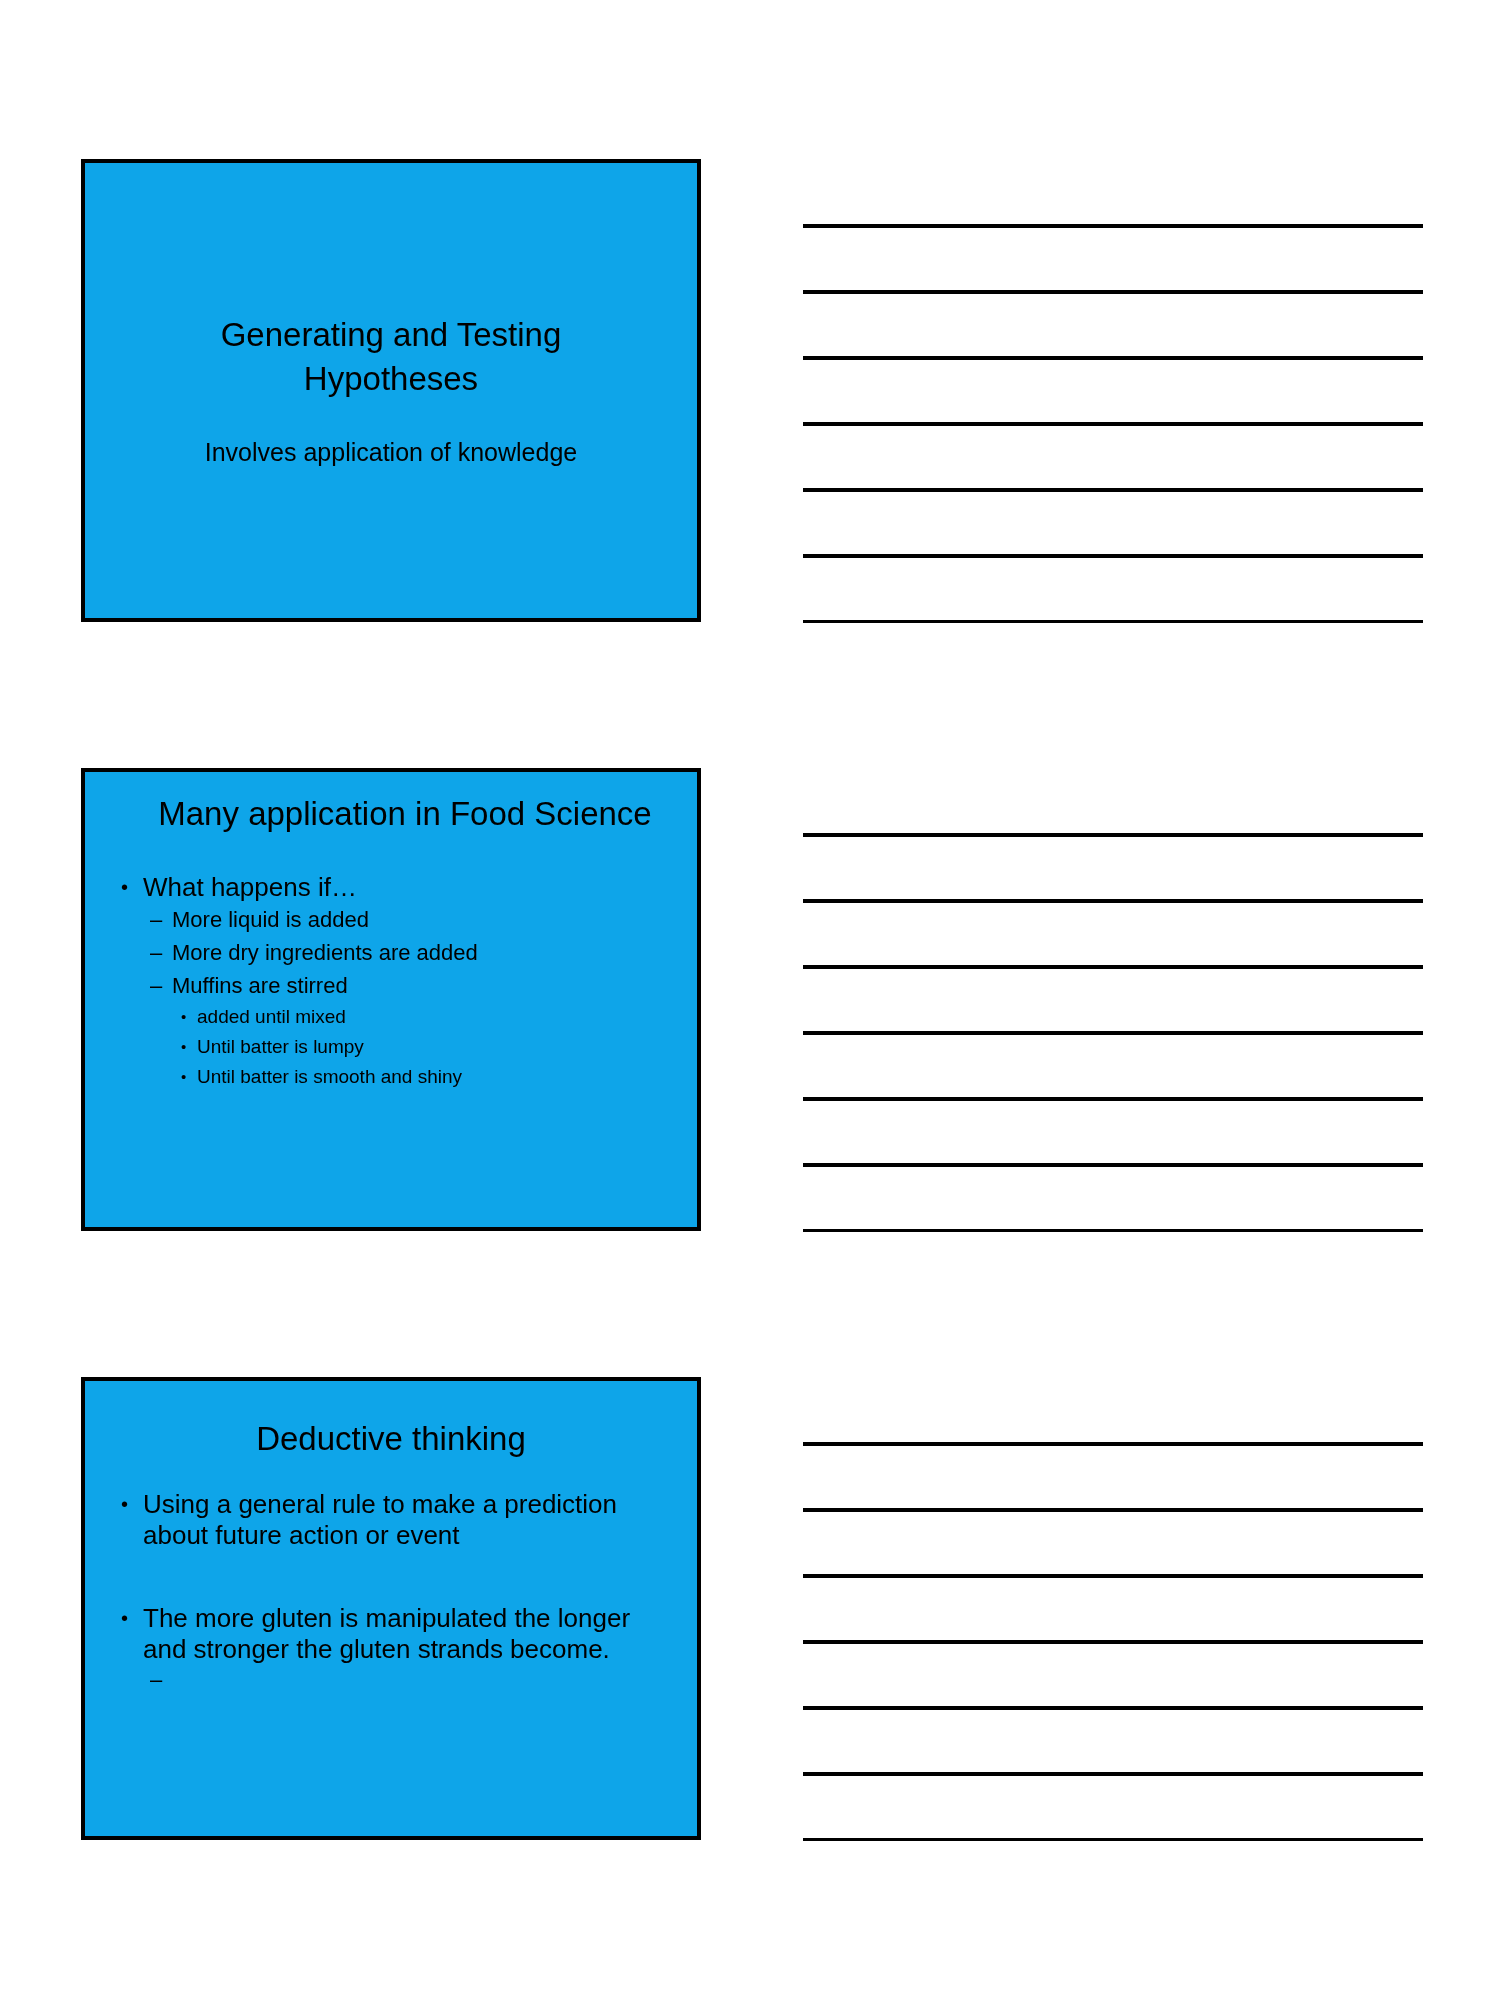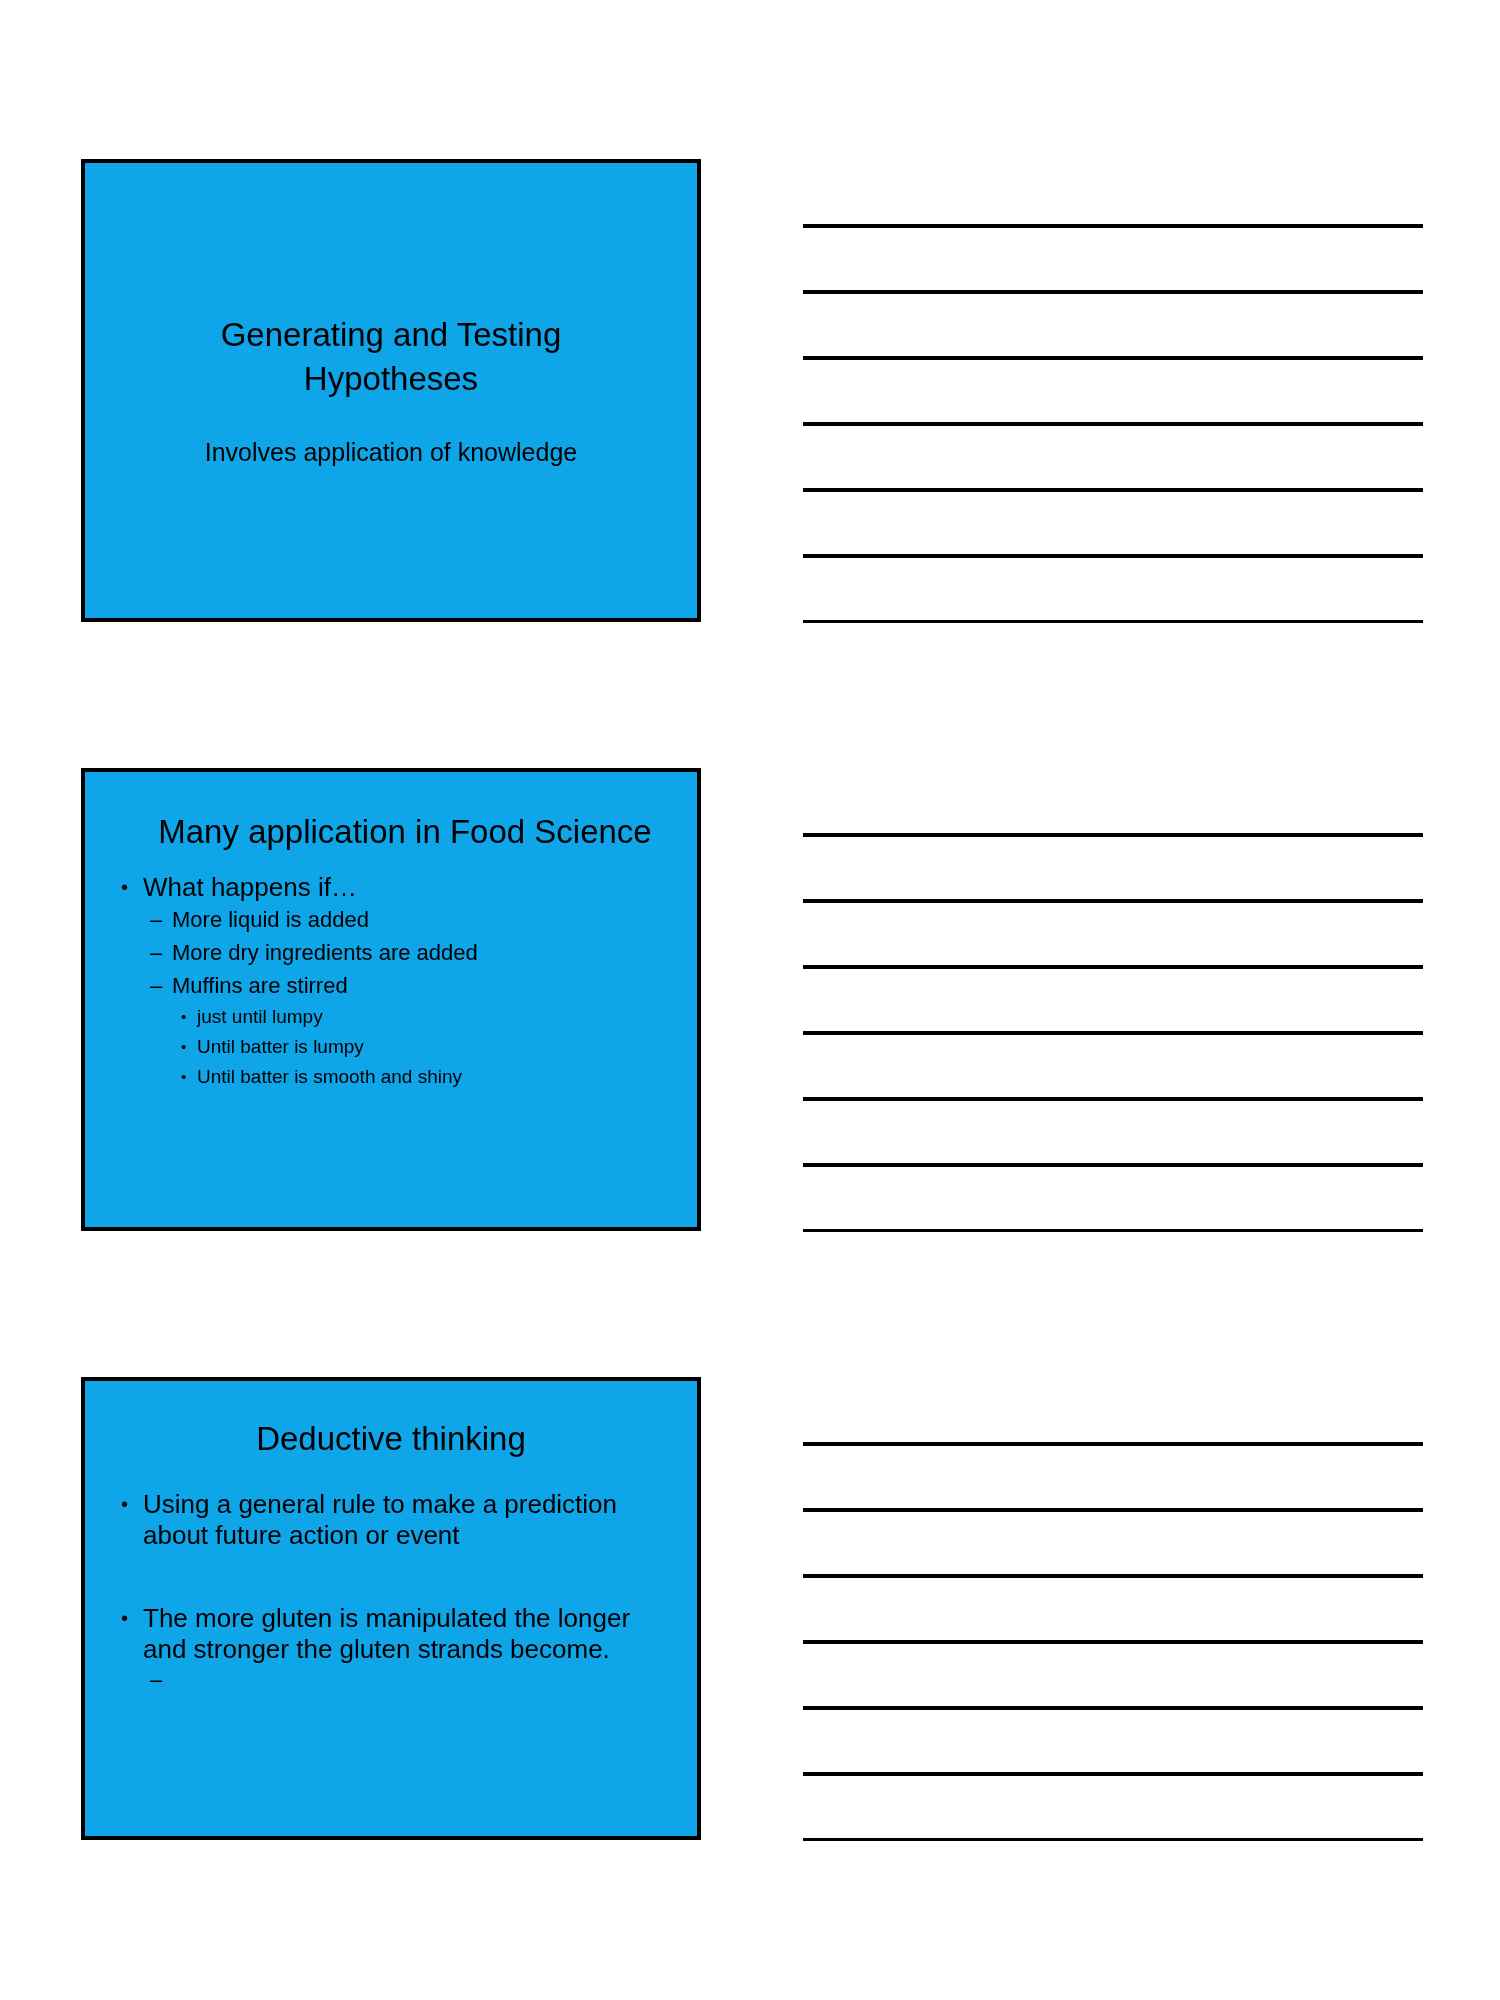--- a/index.html
+++ b/index.html
@@ -52,21 +52,21 @@
     .slide-title {
       position: absolute;
       left: 0;
       right: 0;
       text-align: center;
       font-size: 33px;
       line-height: 40px;
       font-weight: normal;
       margin: 0;
     }
-    .slide-2 .slide-title { top: 40px; margin-left: 28px; }
+    .slide-2 .slide-title { top: 22px; margin-left: 28px; }
     .slide-3 .slide-title { top: 38px; }
 
     .bullets {
       position: absolute;
       left: 0;
       right: 0;
       list-style: none;
       margin: 0;
       padding: 0;
     }
@@ -168,21 +168,21 @@
     <li class="b2">
       <span class="mark">–</span>
       <span>More dry ingredients are added</span>
     </li>
     <li class="b2">
       <span class="mark">–</span>
       <span>Muffins are stirred</span>
     </li>
     <li class="b3">
       <span class="mark">•</span>
-      <span>just until lumpy</span>
+      <span>added until mixed</span>
     </li>
     <li class="b3">
       <span class="mark">•</span>
       <span>Until batter is lumpy</span>
     </li>
     <li class="b3">
       <span class="mark">•</span>
       <span>Until batter is smooth and shiny</span>
     </li>
   </ul>

